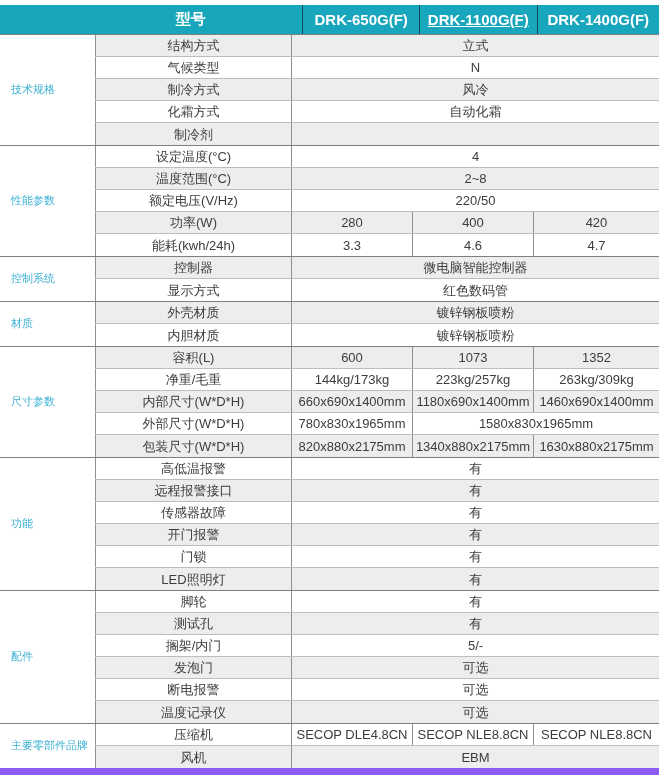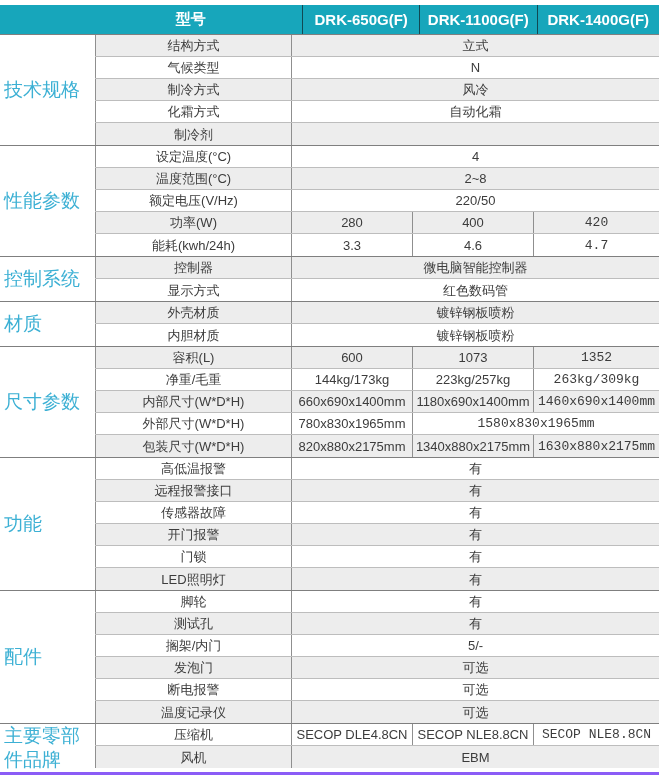--- a/index.html
+++ b/index.html
@@ -29,28 +29,28 @@
   .h-model{
     width:292px;box-sizing:border-box;padding-left:95px;
     display:flex;align-items:center;justify-content:center;
   }
   .h-col{
     display:flex;align-items:center;justify-content:center;
     border-left:1px solid var(--header-divider);box-sizing:border-box;
     white-space:nowrap;
   }
   .h1{width:120px;margin-left:16px;}
-  .h2{width:121px;}
+  .h2{width:121px;text-decoration:underline;}
   .h3{width:126px;}
   
   .sec{display:flex;border-top:1.5px solid var(--line-strong);}
   .cat{
-    width:95px;box-sizing:border-box;padding-left:4px;
+    width:95px;box-sizing:border-box;padding-left:11px;
     display:flex;align-items:center;
-    color:var(--category-text);font-size:19px;line-height:1.25;
+    color:var(--category-text);font-size:11px;line-height:1.25;
   }
   .sec-rows{flex:1;min-width:0;}
   .row{
     display:flex;height:22px;box-sizing:border-box;
     border-bottom:1px solid var(--line-light);
     font-size:13px;line-height:1;
   }
   .row:last-child{border-bottom:none;}
   .row.g{background:var(--stripe);}
   .attr{
@@ -59,21 +59,21 @@
     border-right:1.5px solid var(--line-mid);
     display:flex;align-items:center;justify-content:center;
     white-space:nowrap;
   }
   .val{
     flex:1;min-width:0;display:flex;align-items:center;justify-content:center;
     white-space:nowrap;box-sizing:border-box;overflow:hidden;
   }
   .v1{flex:none;width:120px;}
   .v2{flex:none;width:121px;border-left:1px solid var(--line-mid);}
-  .v3{border-left:1px solid var(--line-mid);font-family:Liberation Mono, monospace;}
+  .v3{border-left:1px solid var(--line-mid);}
 </style>
 </head>
 <body>
 
 <div class="tbl">
 
   <div class="hdr">
     <div class="h-model">型号</div>
     <div class="h-col h1">DRK-650G(F)</div>
     <div class="h-col h2">DRK-1100G(F)</div>

